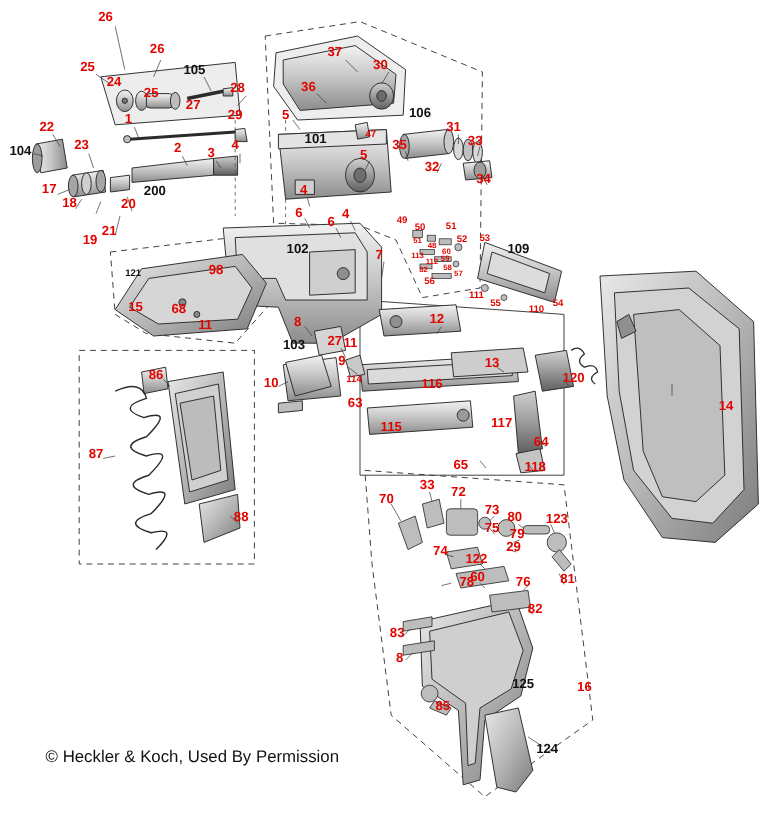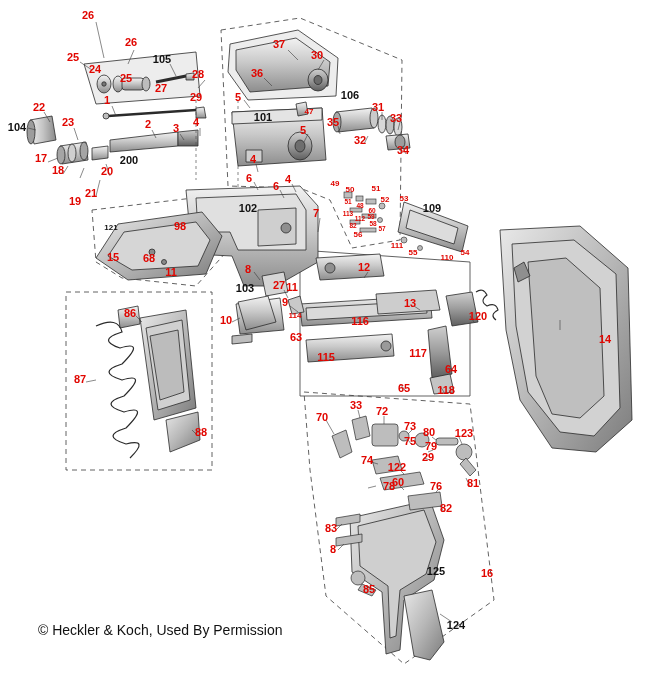--- a/index.html
+++ b/index.html
@@ -391,21 +391,21 @@
       <div class="num" style="left: 226px; top: 320px;">10</div>
       <div class="num sm" style="left: 295px; top: 316px;">114</div>
       <div class="num" style="left: 360px; top: 321px;">116</div>
       <div class="num" style="left: 478px; top: 316px;">120</div>
       <div class="num" style="left: 130px; top: 313px;">86</div>
       <div class="num" style="left: 296px; top: 337px;">63</div>
       <div class="num" style="left: 326px; top: 357px;">115</div>
       <div class="num" style="left: 418px; top: 353px;">117</div>
       <div class="num" style="left: 80px; top: 379px;">87</div>
       <div class="num" style="left: 451px; top: 369px;">64</div>
-      <div class="num" style="left: 404px; top: 388px;">65</div>
+      <div class="num" style="left: 384px; top: 388px;">65</div>
       <div class="num" style="left: 446px; top: 390px;">118</div>
       <div class="num" style="left: 201px; top: 432px;">88</div>
       <div class="num" style="left: 322px; top: 417px;">70</div>
       <div class="num" style="left: 356px; top: 405px;">33</div>
       <div class="num" style="left: 382px; top: 411px;">72</div>
       <div class="num" style="left: 410px; top: 426px;">73</div>
       <div class="num" style="left: 429px; top: 432px;">80</div>
       <div class="num" style="left: 464px; top: 433px;">123</div>
       <div class="num" style="left: 410px; top: 441px;">75</div>
       <div class="num" style="left: 431px; top: 446px;">79</div>

